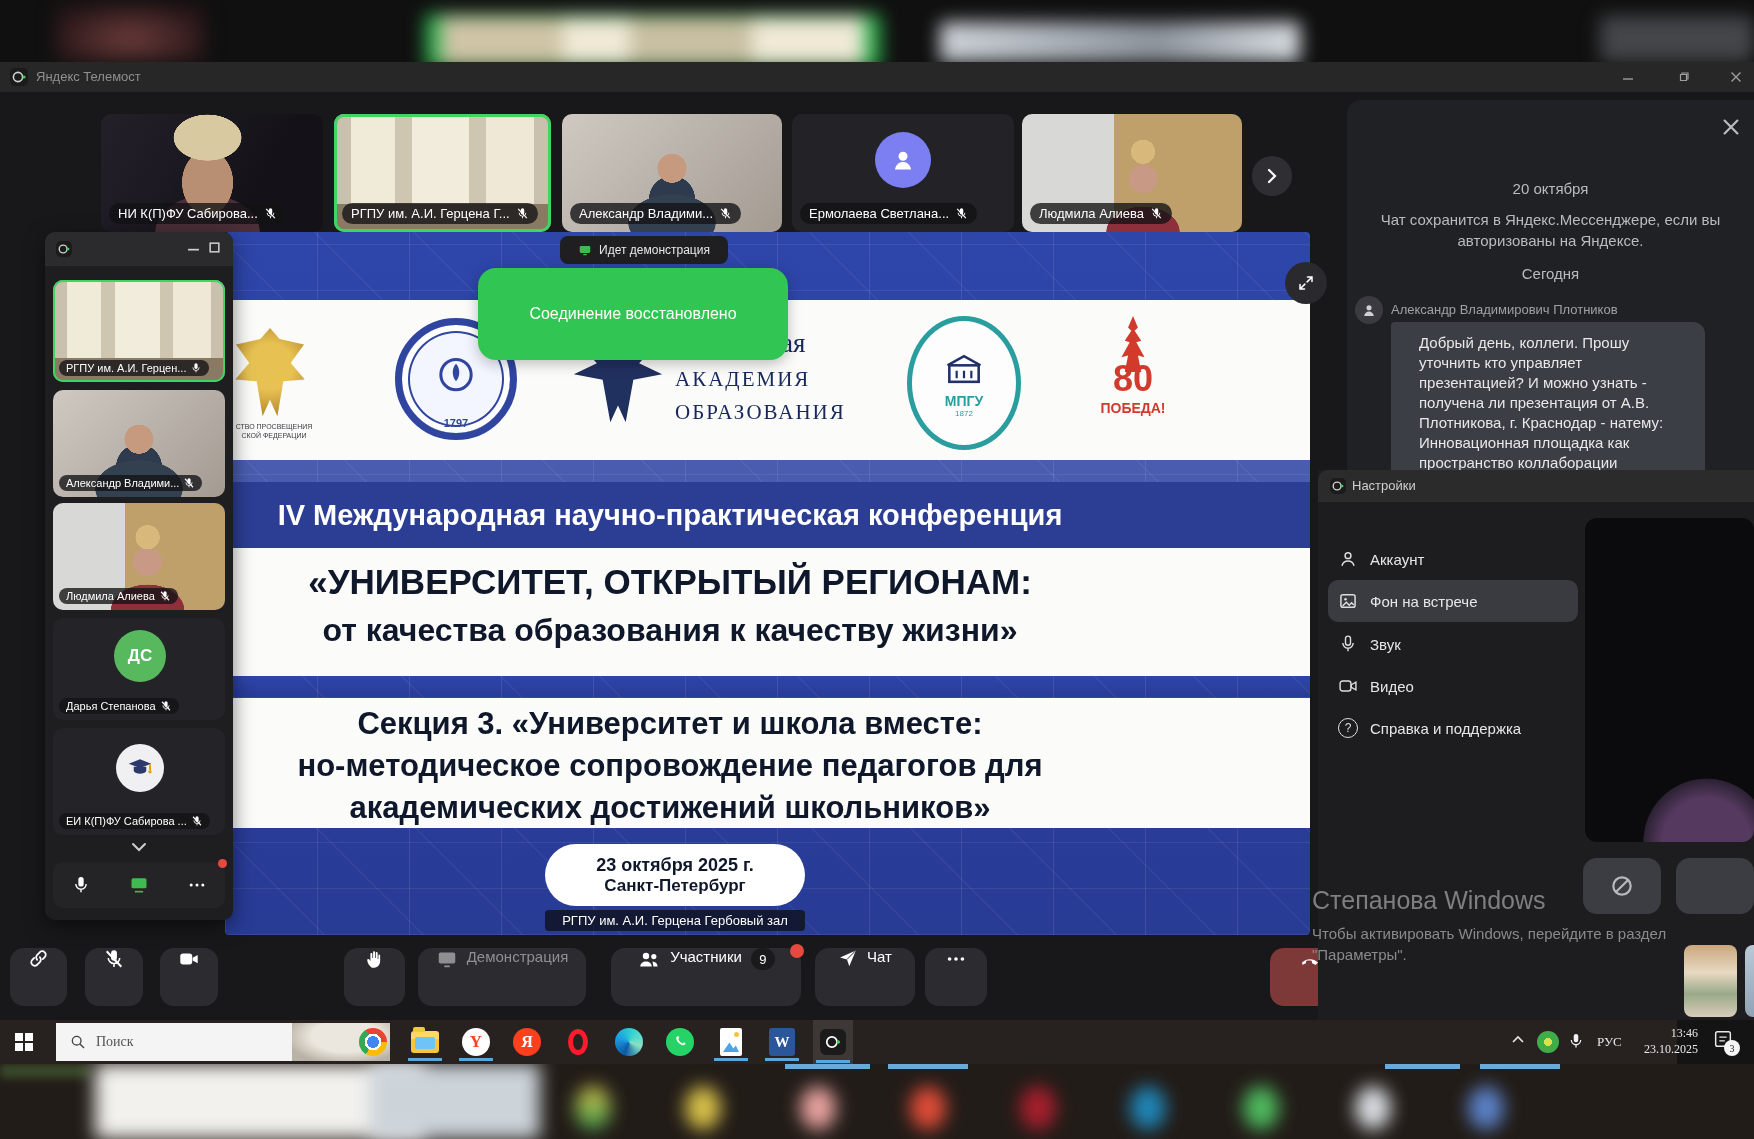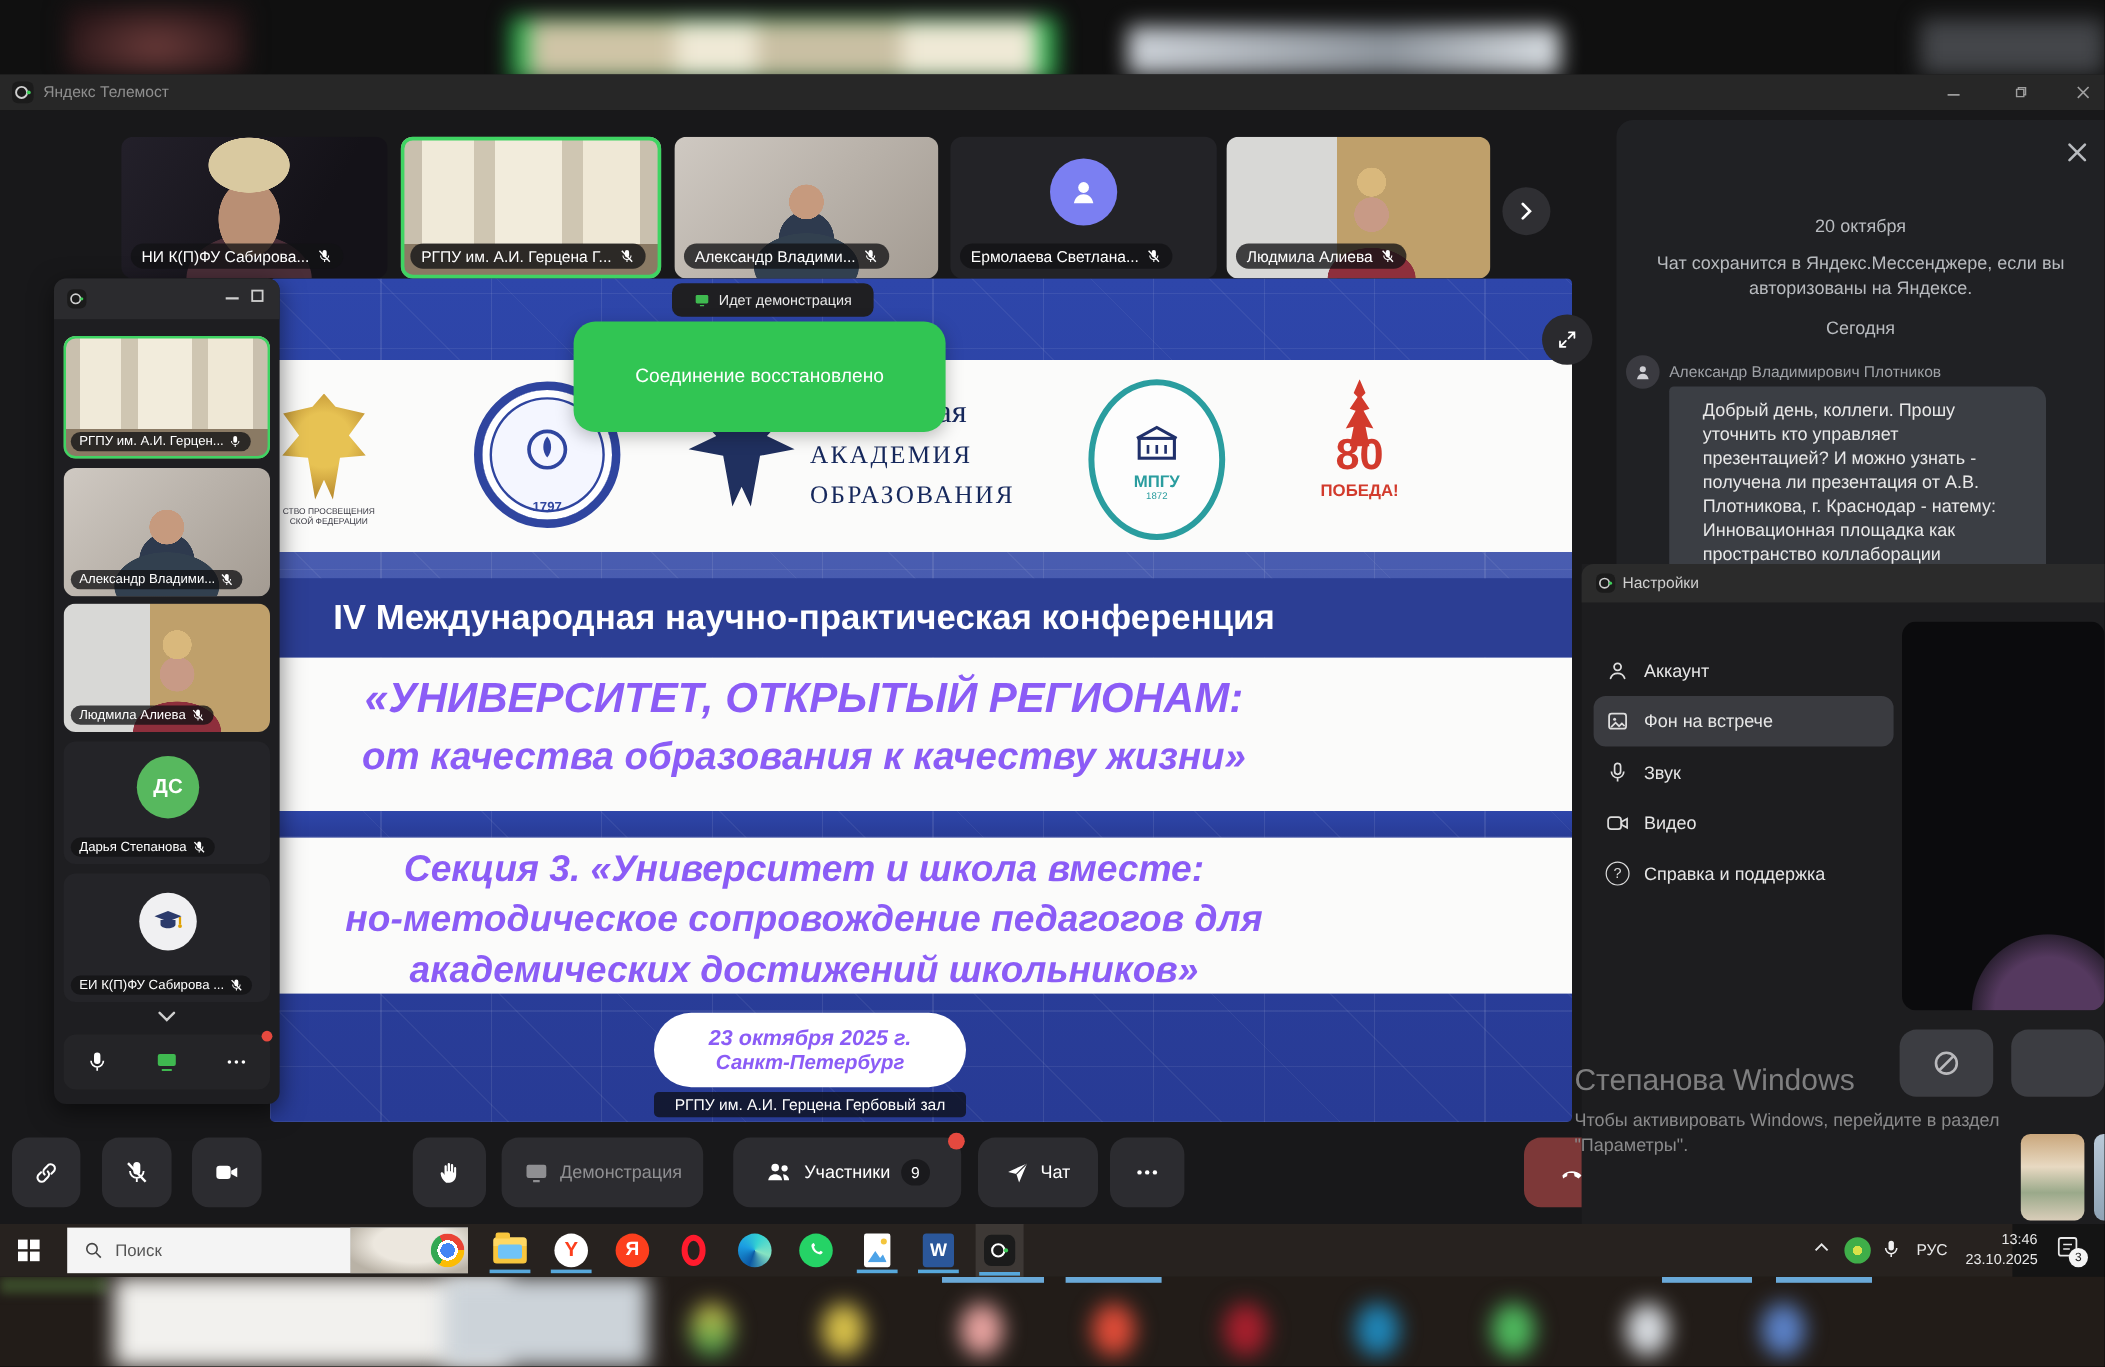--- a/index.html
+++ b/index.html
@@ -32,27 +32,27 @@
     radial-gradient(circle 26px at 55% 55%,#c89a86 0 55%,rgba(0,0,0,0) 56%),
     linear-gradient(90deg,#d8d8d6 0 42%,#bfa06b 42%);}
   .avatar-circle{border-radius:50%;display:flex;align-items:center;justify-content:center;}
   
   .bp{background-color:#2c41a0;background-image:
     repeating-linear-gradient(90deg,rgba(255,255,255,.09) 0 1px,rgba(0,0,0,0) 1px 92px),
     repeating-linear-gradient(0deg,rgba(255,255,255,.07) 0 1px,rgba(0,0,0,0) 1px 46px),
     repeating-linear-gradient(45deg,rgba(255,255,255,.05) 0 1px,rgba(0,0,0,0) 1px 70px),
     linear-gradient(180deg,#2e46aa,#283b95);}
   .slide-white{background:#fbfbfa;}
-  .slide-blue-text{color:#8b5cf6;font-weight:bold;font-style:italic;}
+  .slide-blue-text{color:#0f172a;font-weight:bold;}
   .center-text{text-align:center;}
   .toast{background:#31c553;border-radius:18px;color:#fff;display:flex;align-items:center;justify-content:center;
     font-size:16px;box-shadow:0 4px 14px rgba(0,0,0,.25);}
   .round-btn{background:#2f2f33;border-radius:50%;display:flex;align-items:center;justify-content:center;}
   
-  .tb-btn{background:#2c2c30;border-radius:14px;display:flex;align-items:center;justify-content:center;gap:9px;color:#fff;font-size:15px;}
+  .tb-btn{background:#2c2c30;border-radius:14px;display:flex;align-items:flex-start;justify-content:center;gap:9px;color:#fff;font-size:15px;}
   .tb-btn .dis{color:#8f8f92;}
   .count-badge{background:#1a1a1d;border-radius:11px;min-width:24px;height:22px;display:flex;align-items:center;justify-content:center;font-size:13px;color:#fff;}
   .reddot{background:#e5493f;border-radius:50%;}
   
   .chatpanel{background:#202124;border-top-left-radius:14px;color:#b8bbbf;}
   .bubble{background:#3b3e44;border-radius:12px;border-top-left-radius:4px;color:#e8e8e8;font-size:15px;line-height:20px;padding:11px 14px;}
   
   .settings{background:#1d1d1f;}
   .settings-titlebar{background:#2b2b2b;border-top-left-radius:10px;}
   .mi{display:flex;align-items:center;gap:12px;color:#e6e6e6;font-size:15px;}
@@ -499,21 +499,21 @@
     <div class="abs" style="left:366px;top:475px;width:53px;height:72px;border-radius:8px;background:linear-gradient(180deg,#caa77c,#e8d9c2 38%,#9aa98a 68%,#d9cdb9);"></div>
     <div class="abs" style="left:427px;top:475px;width:9px;height:72px;border-radius:8px 0 0 8px;background:linear-gradient(180deg,#b9c9d8,#8fa3b5);"></div>
   </div>
 
   <div class="abs wm" style="left:1312px;top:886px;z-index:9;">
     <div style="font-size:25px;">Степанова Windows</div>
     <div style="font-size:15px;margin-top:10px;color:#8a8a8b;">Чтобы активировать Windows, перейдите в раздел</div>
     <div style="font-size:15px;margin-top:4px;color:#8a8a8b;">"Параметры".</div>
   </div>
 
-  <div class="abs taskbar" style="left:0;top:1020px;width:1677px;height:44px;z-index:10;">
+  <div class="abs taskbar" style="left:0;top:1020px;width:1677px;height:44px;z-index:10;font-family:Liberation Serif, serif;">
     <div class="abs tb-ico" style="left:4px;top:2px;">
       <div style="display:grid;grid-template-columns:8px 8px;grid-template-rows:8px 8px;gap:1.5px;">
         <div style="background:#fff;"></div>
           <div style="background:#fff;"></div>
           <div style="background:#fff;"></div>
           <div style="background:#fff;"></div>
       </div>
     </div>
     <div class="abs" style="left:56px;top:3px;width:334px;height:38px;background:#f4f4f4;display:flex;align-items:center;overflow:hidden;">
       <svg width="16" height="16" viewBox="0 0 24 24" style="margin:0 10px 0 14px;">

